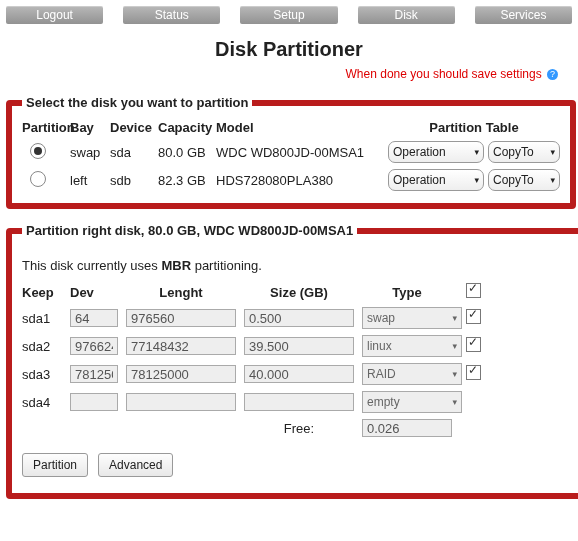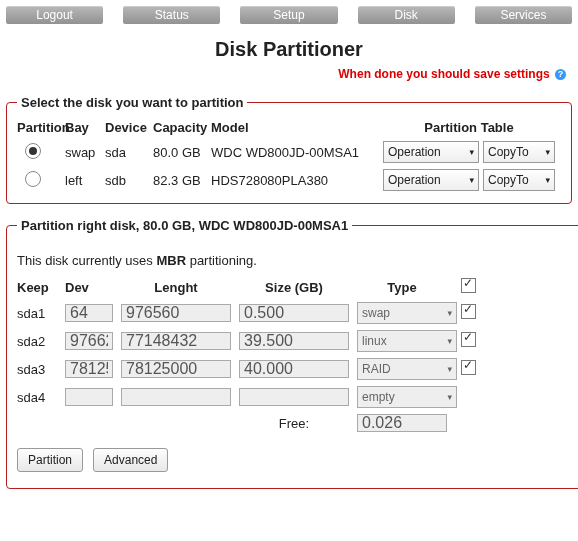--- a/index.html
+++ b/index.html
@@ -1,38 +1,38 @@
 <!DOCTYPE html>
 <html><head>
 <meta charset="utf-8">
 <style>
 html,body{margin:0;padding:0;font-family:Arial,Helvetica,sans-serif;font-size:13px;color:#222;background:#fff}
 body{width:578px;padding:6px;box-sizing:border-box}
 .nav{display:flex;gap:20px;margin-bottom:10px}
 .nav-btn{flex:1;height:18px;line-height:18px;text-align:center;background:linear-gradient(#b8b8b8,#929292);color:#fff;font-size:12px;border-radius:2px;cursor:pointer;box-shadow:inset 0 1px 0 rgba(255,255,255,.3)}
 h1{font-size:20px;font-weight:700;text-align:center;margin:14px 0 6px}
-.warn{color:#d00;font-weight:700;font-size:12px;text-align:right;margin:4px 6px 14px 0}
+.warn{color:#d00;font-weight:400;font-size:12px;text-align:right;margin:4px 14px 14px 0}
 .warn .help{display:inline-block;width:11px;height:11px;border-radius:50%;background:#39f;color:#fff;font-size:9px;line-height:11px;text-align:center;vertical-align:middle;margin-left:2px}
-fieldset{border:1px solid #b91c1c;border-radius:4px;margin:0 0 14px;padding:10px 10px 12px}
+fieldset{border:6px solid #b91c1c;border-radius:4px;margin:0 0 14px;padding:10px 10px 12px}
 legend{font-weight:700;font-size:13px;padding:0 4px}
 .disk-row{display:grid;grid-template-columns:48px 40px 48px 58px 172px 100px 72px;align-items:center;column-gap:0}
 .disk-hdr{font-weight:700;font-size:13px}
 .disk-hdr .pt{grid-column:6/8;text-align:center}
 .radio{width:14px;height:14px;border:1px solid #888;border-radius:50%;display:inline-block;position:relative;margin-left:8px}
 .radio.sel::after{content:"";position:absolute;inset:3px;border-radius:50%;background:#333}
-select,.sel-box{height:20px;font-size:12px;border:1px solid #999;background:linear-gradient(#fff,#eee);border-radius:0;padding:0 4px}
+select,.sel-box{height:20px;font-size:12px;border:1px solid #999;background:linear-gradient(#fff,#eee);border-radius:7px;padding:0 4px}
 .sel-box{display:inline-flex;align-items:center;justify-content:space-between;min-width:60px}
 .arrow{font-size:9px;margin-left:4px}
 .info{margin:10px 0;font-size:13px}
 .part-tbl{display:grid;grid-template-columns:40px 48px 110px 110px 90px 120px;row-gap:6px;column-gap:8px;align-items:center;margin-top:8px}
 .part-hdr{font-weight:700;text-align:left}
 .part-hdr.c{text-align:center}
 .chk{width:13px;height:13px;border:1px solid #777;display:inline-block;position:relative;margin-left:6px;background:#fff}
 .chk::after{content:"✓";position:absolute;top:-3px;left:1px;font-size:12px;color:#333}
-input[type=text]{height:18px;border:1px solid #aaa;background:#eee;font-size:16px;padding:0 4px;width:100%;box-sizing:border-box;color:#555}
+input[type=text]{height:18px;border:1px solid #aaa;background:#eee;font-size:13px;padding:0 4px;width:100%;box-sizing:border-box;color:#555}
 .type-sel{height:20px;border:1px solid #aaa;background:#eee;font-size:12px;padding:0 4px;width:100%;display:flex;align-items:center;justify-content:space-between;color:#666}
 .free-row{display:grid;grid-template-columns:40px 48px 110px 110px 90px 120px;column-gap:8px;margin-top:6px;align-items:center}
 .free-lbl{text-align:center;grid-column:4;font-size:13px}
 .btns{margin:16px 0 4px;display:flex;gap:10px}
 .btn{height:22px;padding:0 10px;border:1px solid #999;border-radius:3px;background:linear-gradient(#fdfdfd,#e8e8e8);font-size:12px;cursor:pointer;display:inline-flex;align-items:center}
 </style>
 </head>
 <body>
 
 <div class="nav">

